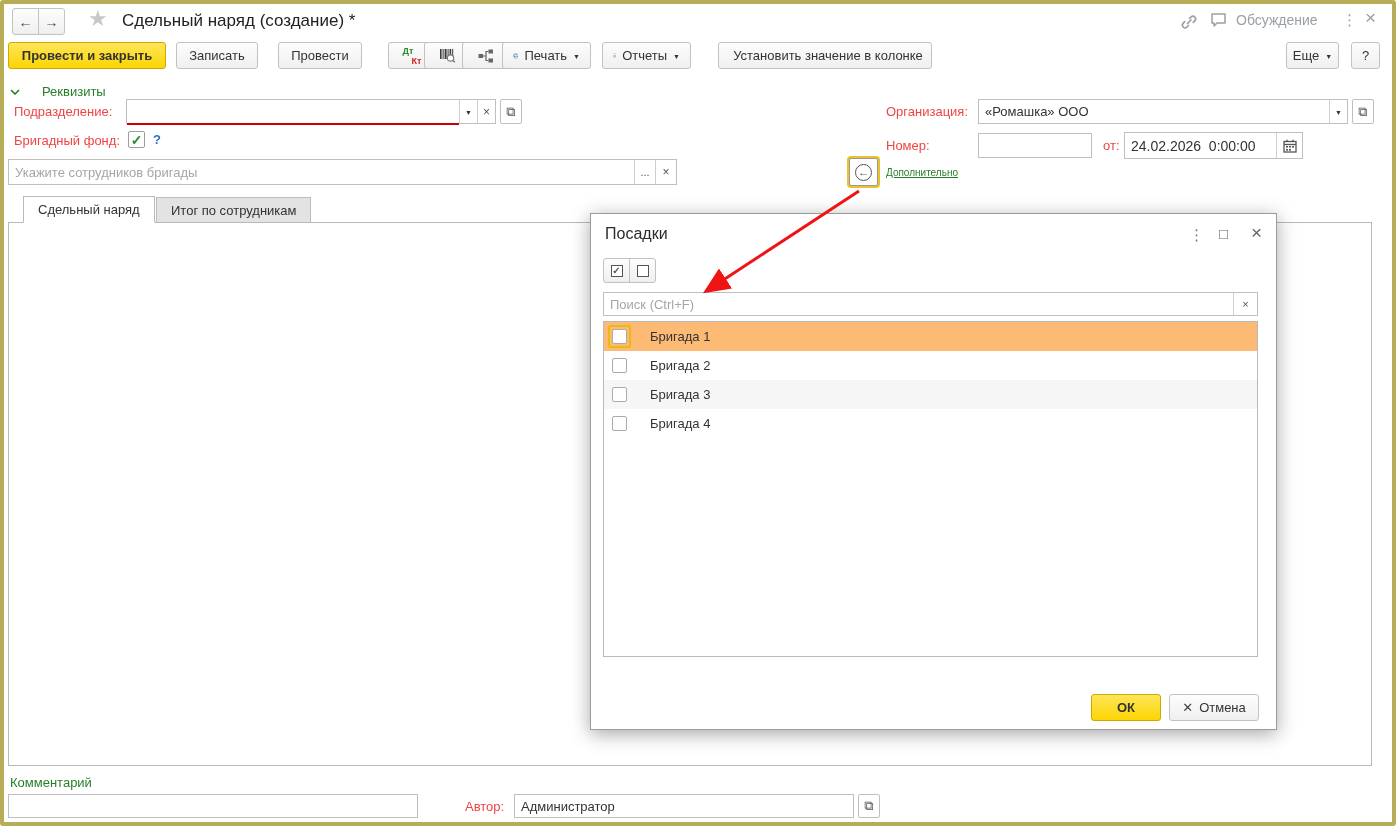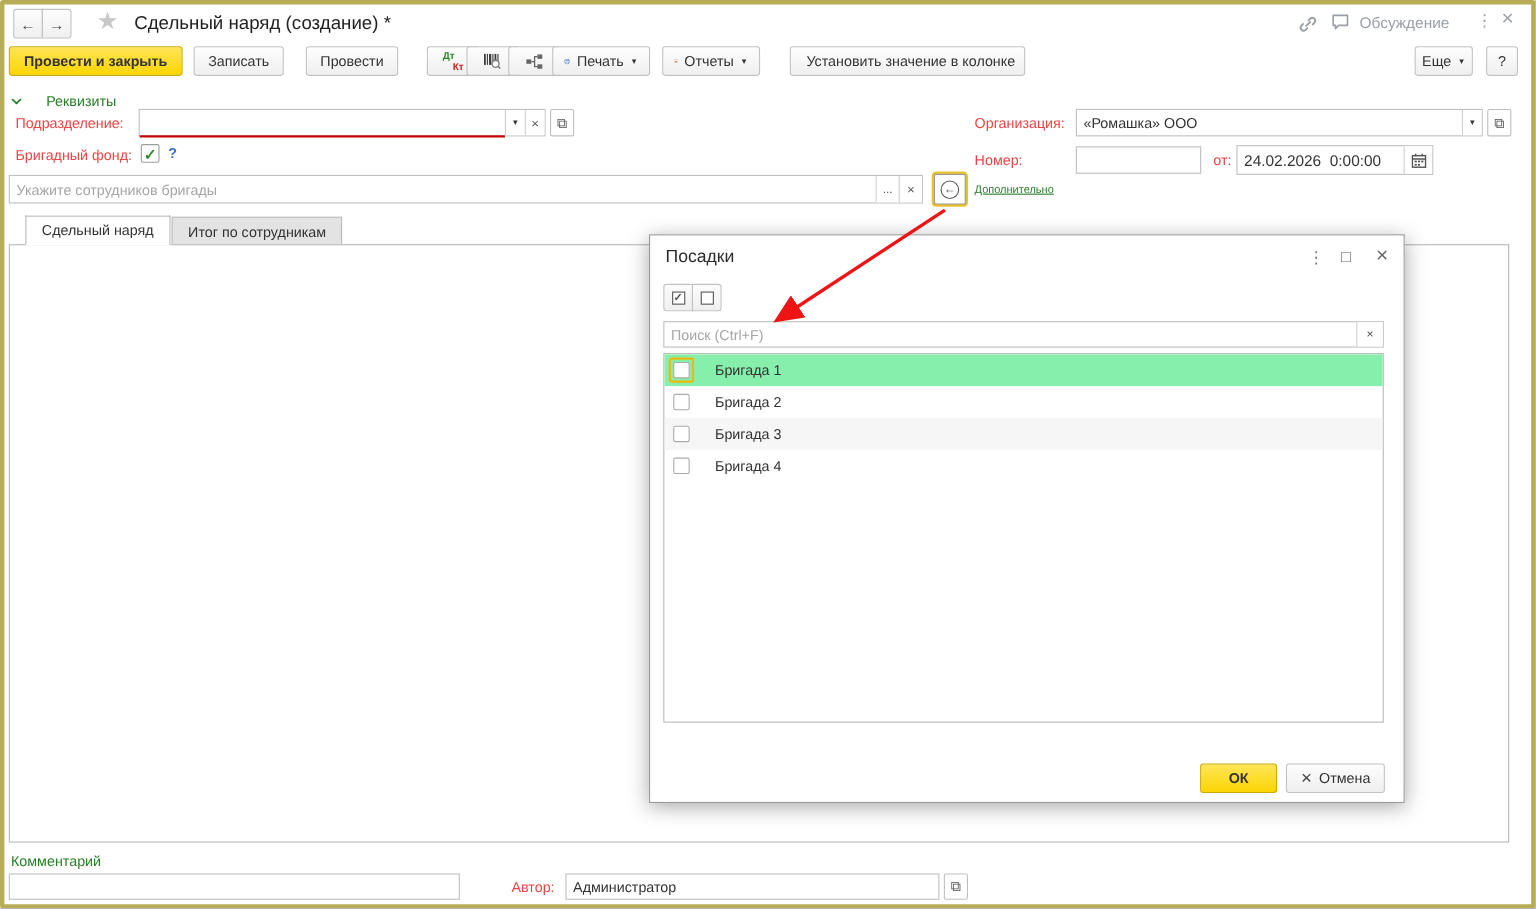--- a/index.html
+++ b/index.html
@@ -67,21 +67,21 @@
   .sb-thumb { background:#9b9b9b; border-radius:5px; }
   .sb-arrow { color:#8d8d8d; font-size:8px; line-height:11px; }
 
   
   .modal { background:#fff; border:1px solid #9b9b9b; box-shadow:0 4px 18px rgba(0,0,0,.35); z-index:50; }
   .modal-title { font-size:16px; color:#2b2b2b; }
   .mini-chk { width:12px; height:12px; border:1.5px solid #555; display:inline-flex; align-items:center; justify-content:center; font-size:10px; color:#555; font-weight:bold; background:#fff; }
   .list { border:1px solid #b9b9b9; background:#fff; overflow:hidden; }
   .list-item { height:29px; display:flex; align-items:center; padding-left:8px; font-size:13px; color:#333; }
   .list-item .cb { width:15px; height:15px; border:1px solid #ababab; background:#fff; border-radius:2px; flex:0 0 auto; }
-  .list-item.sel { background:#86efac; }
+  .list-item.sel { background:#fdba74; }
   .list-item.alt { background:#f6f6f6; }
   .cb-focus { border:2px solid #e9ba10; border-radius:3px; padding:2px; display:inline-flex; margin-left:-4px; }
   .item-label { margin-left:23px; }
   .list-item.sel .item-label { margin-left:19px; }
 
   svg { display:block; }
 </style>
 </head>
 <body>
 
@@ -208,21 +208,21 @@
         <span>⧉</span>
       </div>
   </div>
 
   <div class="abs lbl" style="left:14px; top:133px;">Бригадный фонд:</div>
   <div class="abs chk" style="left:128px; top:131px;">
       <span>✓</span>
     </div>
   <div class="abs help-q" style="left:153px; top:132px;">?</div>
 
-  <div class="abs field" style="left:8px; top:159px; width:831px; height:26px;">
+  <div class="abs field" style="left:8px; top:159px; width:669px; height:26px;">
     <input placeholder="Укажите сотрудников бригады" style="">
     <div class="addon" style="width:21px; font-size:11px;">
         <span>...</span>
       </div>
     <div class="addon" style="width:21px; font-size:12px;">
         <span>×</span>
       </div>
   </div>
   <div class="abs sq-btn" style="left:849px; top:158px; width:29px; height:28px; box-shadow:0 0 0 2px #e9c32e; border-color:#9a9a9a;">
     <span style="width:17px; height:17px; border:1.5px solid #555; border-radius:50%; display:inline-flex; align-items:center; justify-content:center; font-size:11px; color:#555; line-height:1;">←</span>

